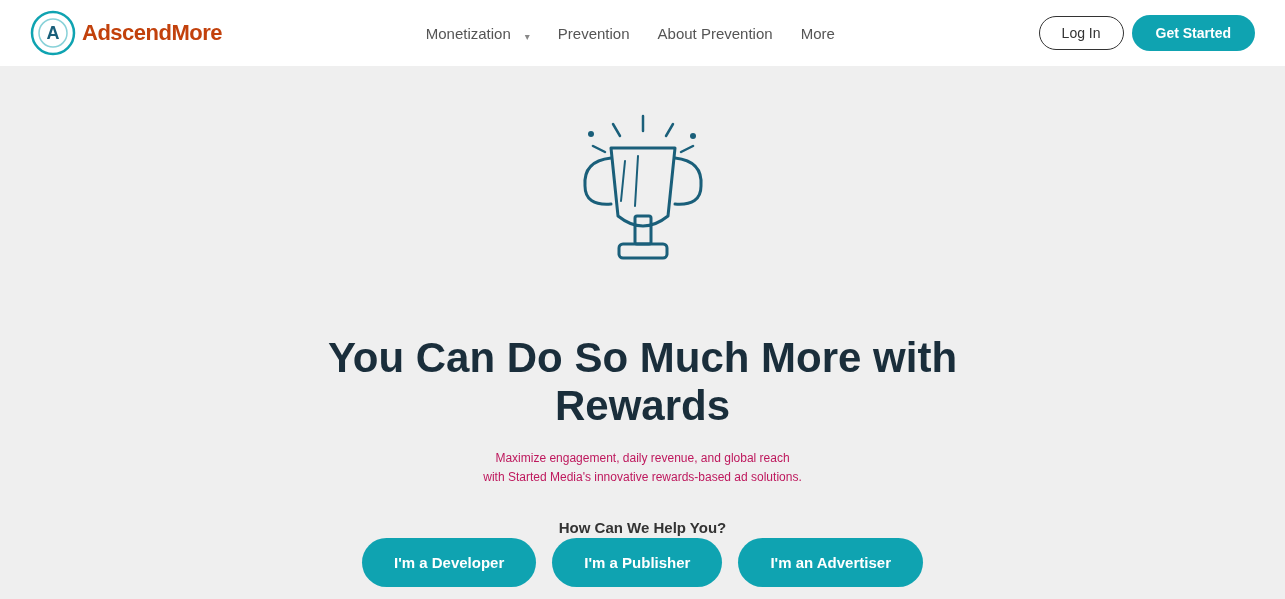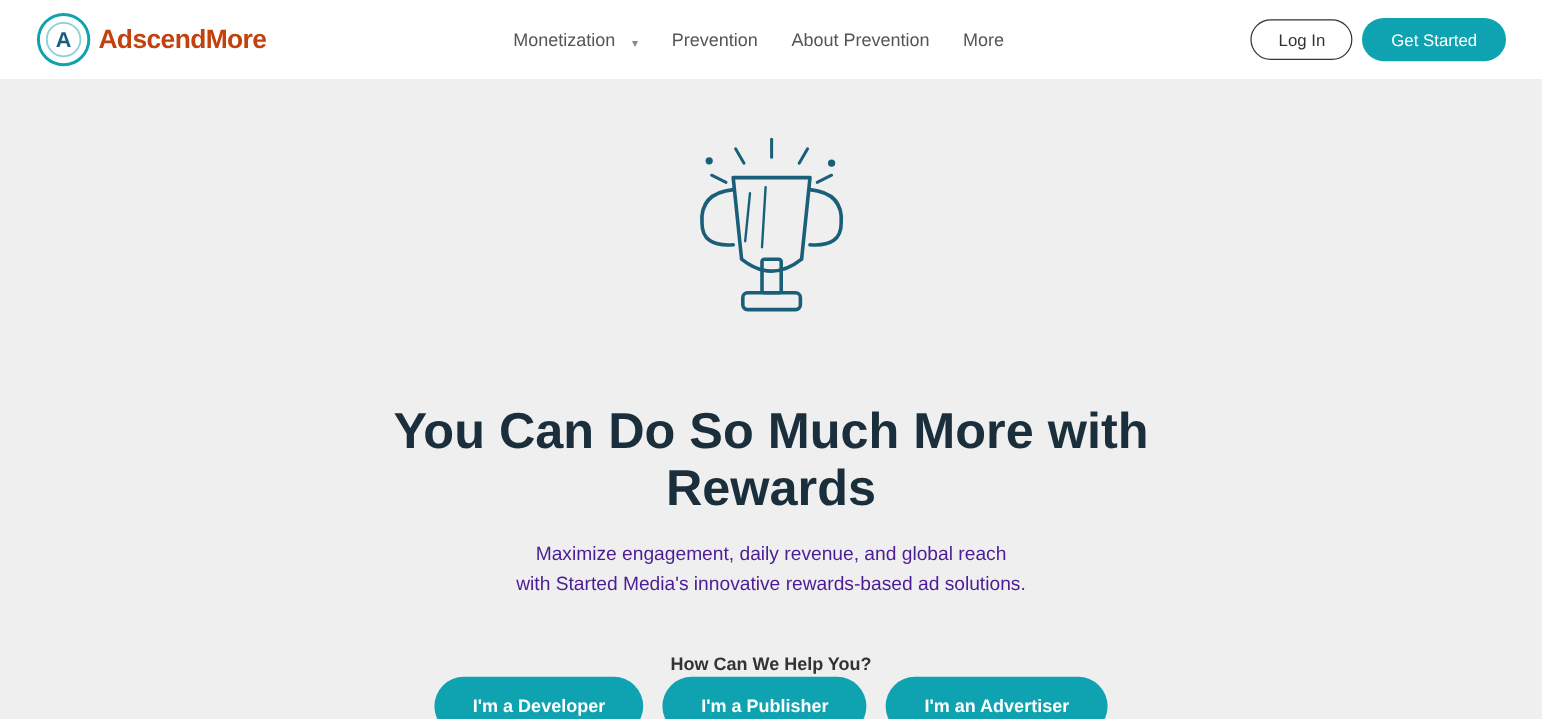--- a/index.html
+++ b/index.html
@@ -68,21 +68,21 @@
       font-weight: 500;
     }
     .btn-getstarted {
       background: #0fa3b1;
       color: #fff;
       border: none;
       padding: 10px 24px;
       border-radius: 25px;
       font-size: 14px;
       cursor: pointer;
-      font-weight: 400;
+      font-weight: 700;
     }
 
     
     .hero {
       background: #efefef;
       min-height: 533px;
       display: flex;
       flex-direction: column;
       align-items: center;
       justify-content: center;
@@ -97,24 +97,24 @@
 
     .hero-title {
       font-size: 42px;
       font-weight: 700;
       color: #1a2e3b;
       margin-bottom: 18px;
       max-width: 700px;
       line-height: 1.15;
     }
     .hero-subtitle {
-      font-size: 16px;
-      color: #4c1d95;
+      font-size: 12px;
+      color: #be185d;
       line-height: 1.6;
-      margin-bottom: 44px;
+      margin-bottom: 32px;
     }
     .help-label {
       font-size: 15px;
       font-weight: 700;
       color: #333;
       margin-bottom: 2px;
     }
     .cta-buttons {
       display: flex;
       gap: 16px;

